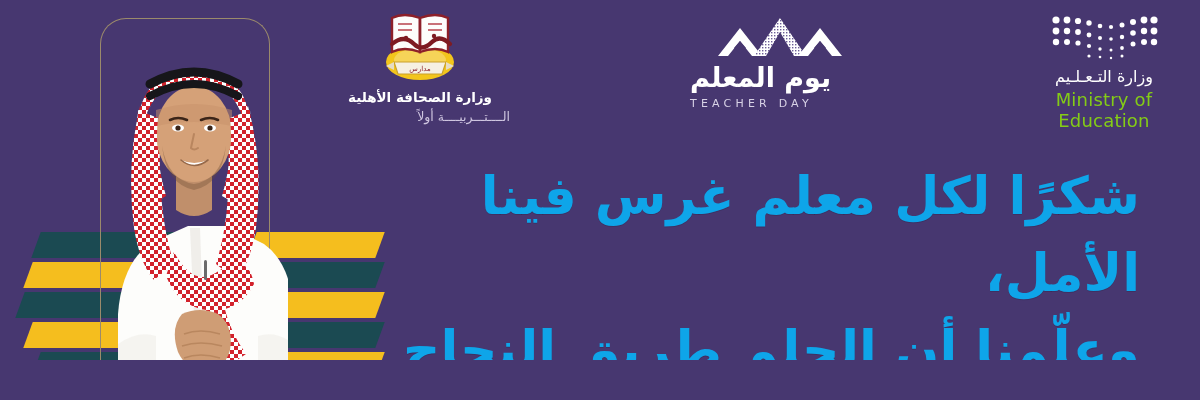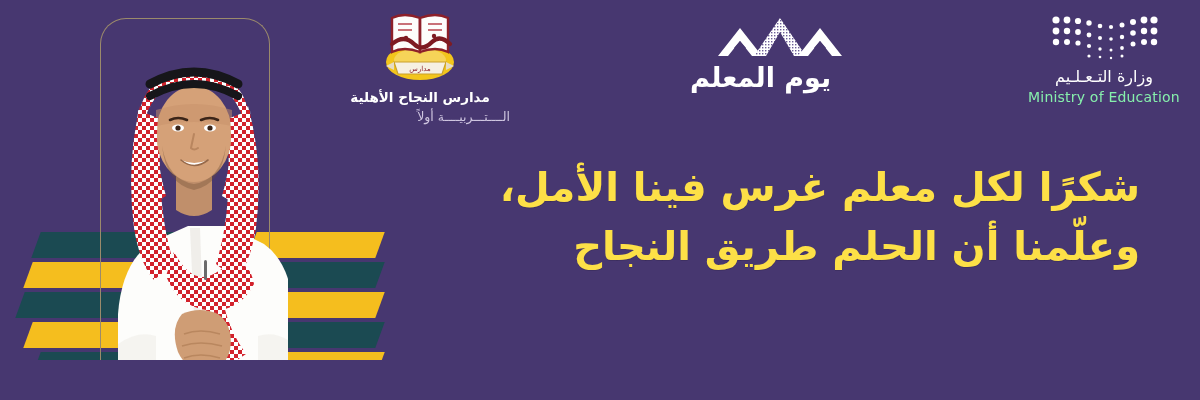--- a/index.html
+++ b/index.html
@@ -69,30 +69,30 @@
   .logo-moe {
     position:absolute; left:1018px; top:12px;
     width:172px; text-align:center;
   }
   .logo-moe .emblem { width:112px; height:48px; margin:0 auto; display:block; }
   .moe-ar {
     color:#ffffff; font-size:16px; direction:rtl; margin-top:7px;
     letter-spacing:1px;
   }
   .moe-en {
-    color:#86efac; font-size:14px; margin-top:3px; letter-spacing:0.2px;
+    color:#84cc16; font-size:18px; margin-top:3px; letter-spacing:0.2px;
   }
 
   
   .headline {
     position:absolute; right:60px; top:158px;
     width:760px; text-align:right; direction:rtl;
-    color:#fde047;
+    color:#0ea5e9;
     font-weight:bold;
-    font-size:40px;
+    font-size:52px;
     line-height:1.48;
     text-shadow:0 1px 0 rgba(0,0,0,0.12);
   }
   .headline .l2 { display:block; }
 </style>
 </head>
 <body>
 
 <div id="banner">
 
@@ -189,21 +189,21 @@
 
       <path d="M22 40 Q34 30 44 40 Q52 48 62 38 Q70 30 80 40" stroke="#7e1b22" stroke-width="4.2" fill="none" stroke-linecap="round"></path>
       <circle cx="36" cy="34" r="2.2" fill="#7e1b22"></circle>
       <circle cx="64" cy="32" r="2.2" fill="#7e1b22"></circle>
 
       <path d="M24 58 L76 58 L72 70 L28 70 Z" fill="#f6f0e2" stroke="#c9a02c" stroke-width="1.2"></path>
       <path d="M24 58 L16 62 L24 66 Z" fill="#e6dcc4"></path>
       <path d="M76 58 L84 62 L76 66 Z" fill="#e6dcc4"></path>
       <text x="50" y="67" font-size="7" fill="#8d2029" text-anchor="middle" font-family="DejaVu Sans, sans-serif">مدارس</text>
     </svg>
-    <div class="sahafa-name">مدارس النجاح الأهلية</div>
+    <div class="sahafa-name">وزارة الصحافة الأهلية</div>
     <div class="sahafa-tag">الــــتـــربيــــة أولاً</div>
   </div>
 
   <div class="logo-teacherday">
     <svg class="emblem" viewBox="0 0 132 46" aria-hidden="true">
       <defs>
         <pattern id="tex" width="3" height="3" patternUnits="userSpaceOnUse">
           <rect width="3" height="3" fill="#ffffff"></rect>
           <rect width="1.4" height="1.4" fill="#6c5e96"></rect>
         </pattern>
@@ -211,20 +211,21 @@
 
       <path d="M4 42 L26 14 L48 42 L38 42 L26 27 L14 42 Z" fill="#ffffff"></path>
       <path d="M20 34 L26 27 L32 34 L26 40 Z" fill="#473770"></path>
 
       <path d="M40 42 L66 4 L92 42 L80 42 L66 18 L52 42 Z" fill="url(#tex)"></path>
 
       <path d="M84 42 L106 14 L128 42 L118 42 L106 27 L94 42 Z" fill="#ffffff"></path>
       <path d="M100 34 L106 27 L112 34 L106 40 Z" fill="#473770"></path>
     </svg>
     <div class="td-ar">يوم المعلم</div>
+    <div class="td-en">TEACHER DAY</div>
   </div>
 
   <div class="logo-moe">
     <svg class="emblem" viewBox="0 0 112 48" aria-hidden="true">
       <g fill="#ffffff">
         <circle cx="8" cy="8" r="3.6"></circle>
           <circle cx="19" cy="8" r="3.4"></circle>
           <circle cx="30" cy="9" r="3.1"></circle>
         <circle cx="41" cy="11" r="2.7"></circle>
           <circle cx="52" cy="14" r="2.3"></circle>

